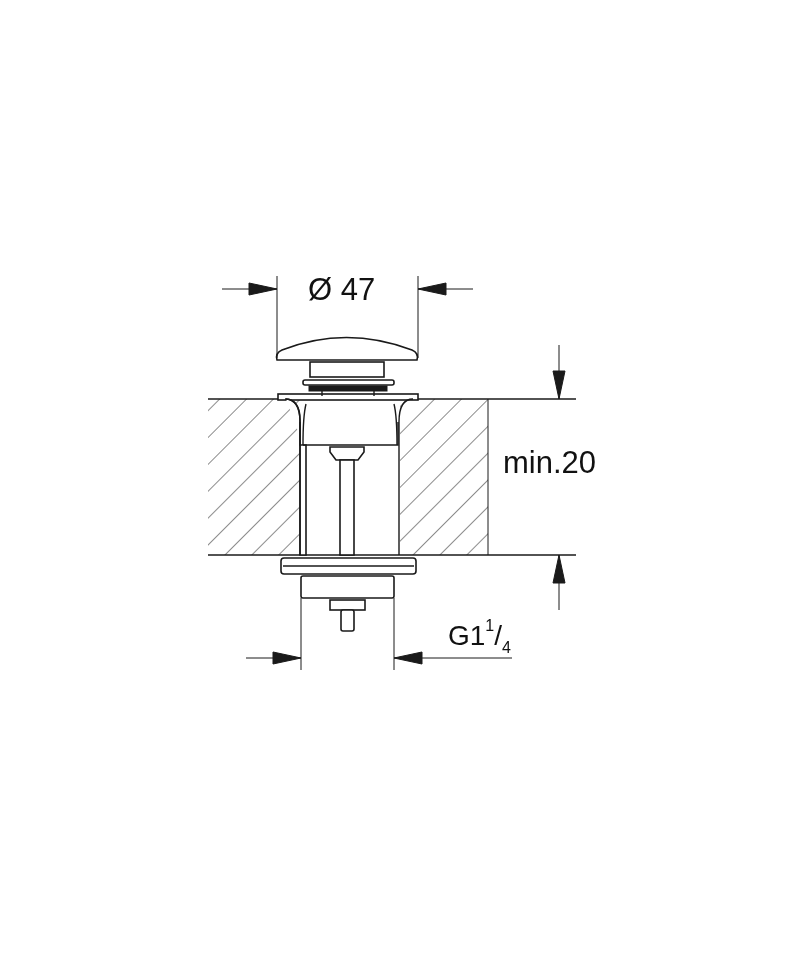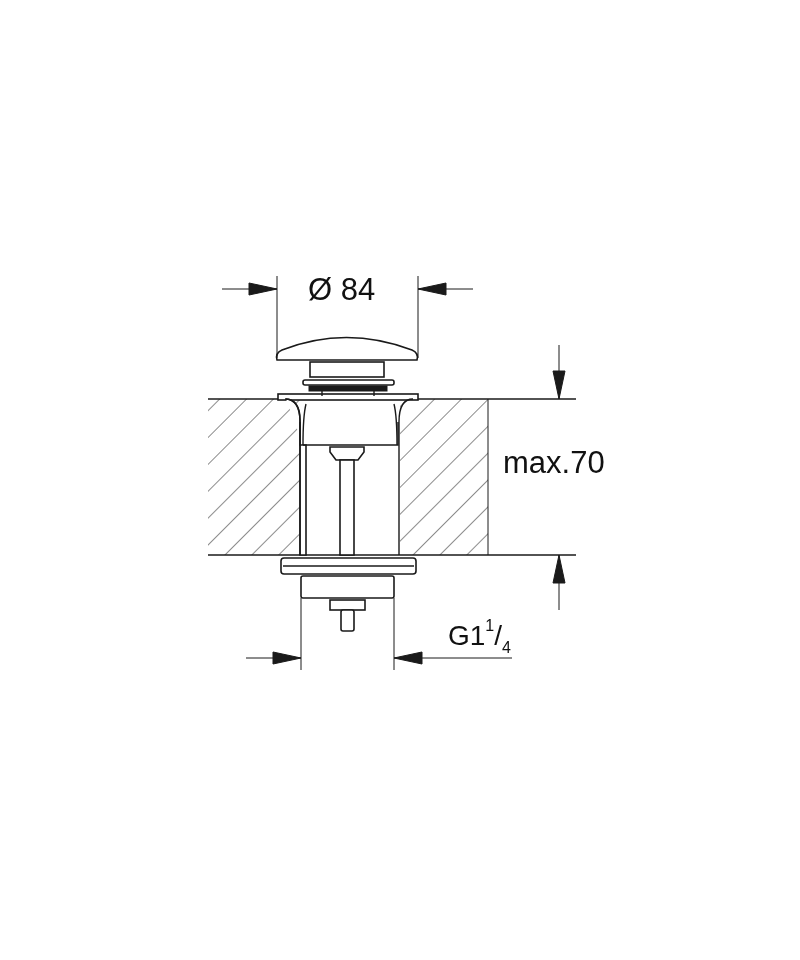--- a/index.html
+++ b/index.html
@@ -88,19 +88,19 @@
   <g>
     <line class="thin" x1="301" y1="598" x2="301" y2="670"></line>
     <line class="thin" x1="394" y1="598" x2="394" y2="670"></line>
     <line class="thin" x1="246" y1="658" x2="301" y2="658"></line>
     <polygon class="dark" points="301,658 273,652 273,664"></polygon>
     <line class="thin" x1="394" y1="658" x2="512" y2="658"></line>
     <polygon class="dark" points="394,658 422,652 422,664"></polygon>
   </g>
 </svg>
 
-<div id="dia-label" class="lbl">Ø 84</div>
+<div id="dia-label" class="lbl">Ø 47</div>
 
 <div id="thick-label" class="lbl">
-  <div>max.70</div>
+  <div>min.20</div>
 </div>
 
 <div id="thread-label" class="lbl"><span>G1</span><sup>1</sup><span>/</span><span class="den">4</span></div>
 
 </body></html>

